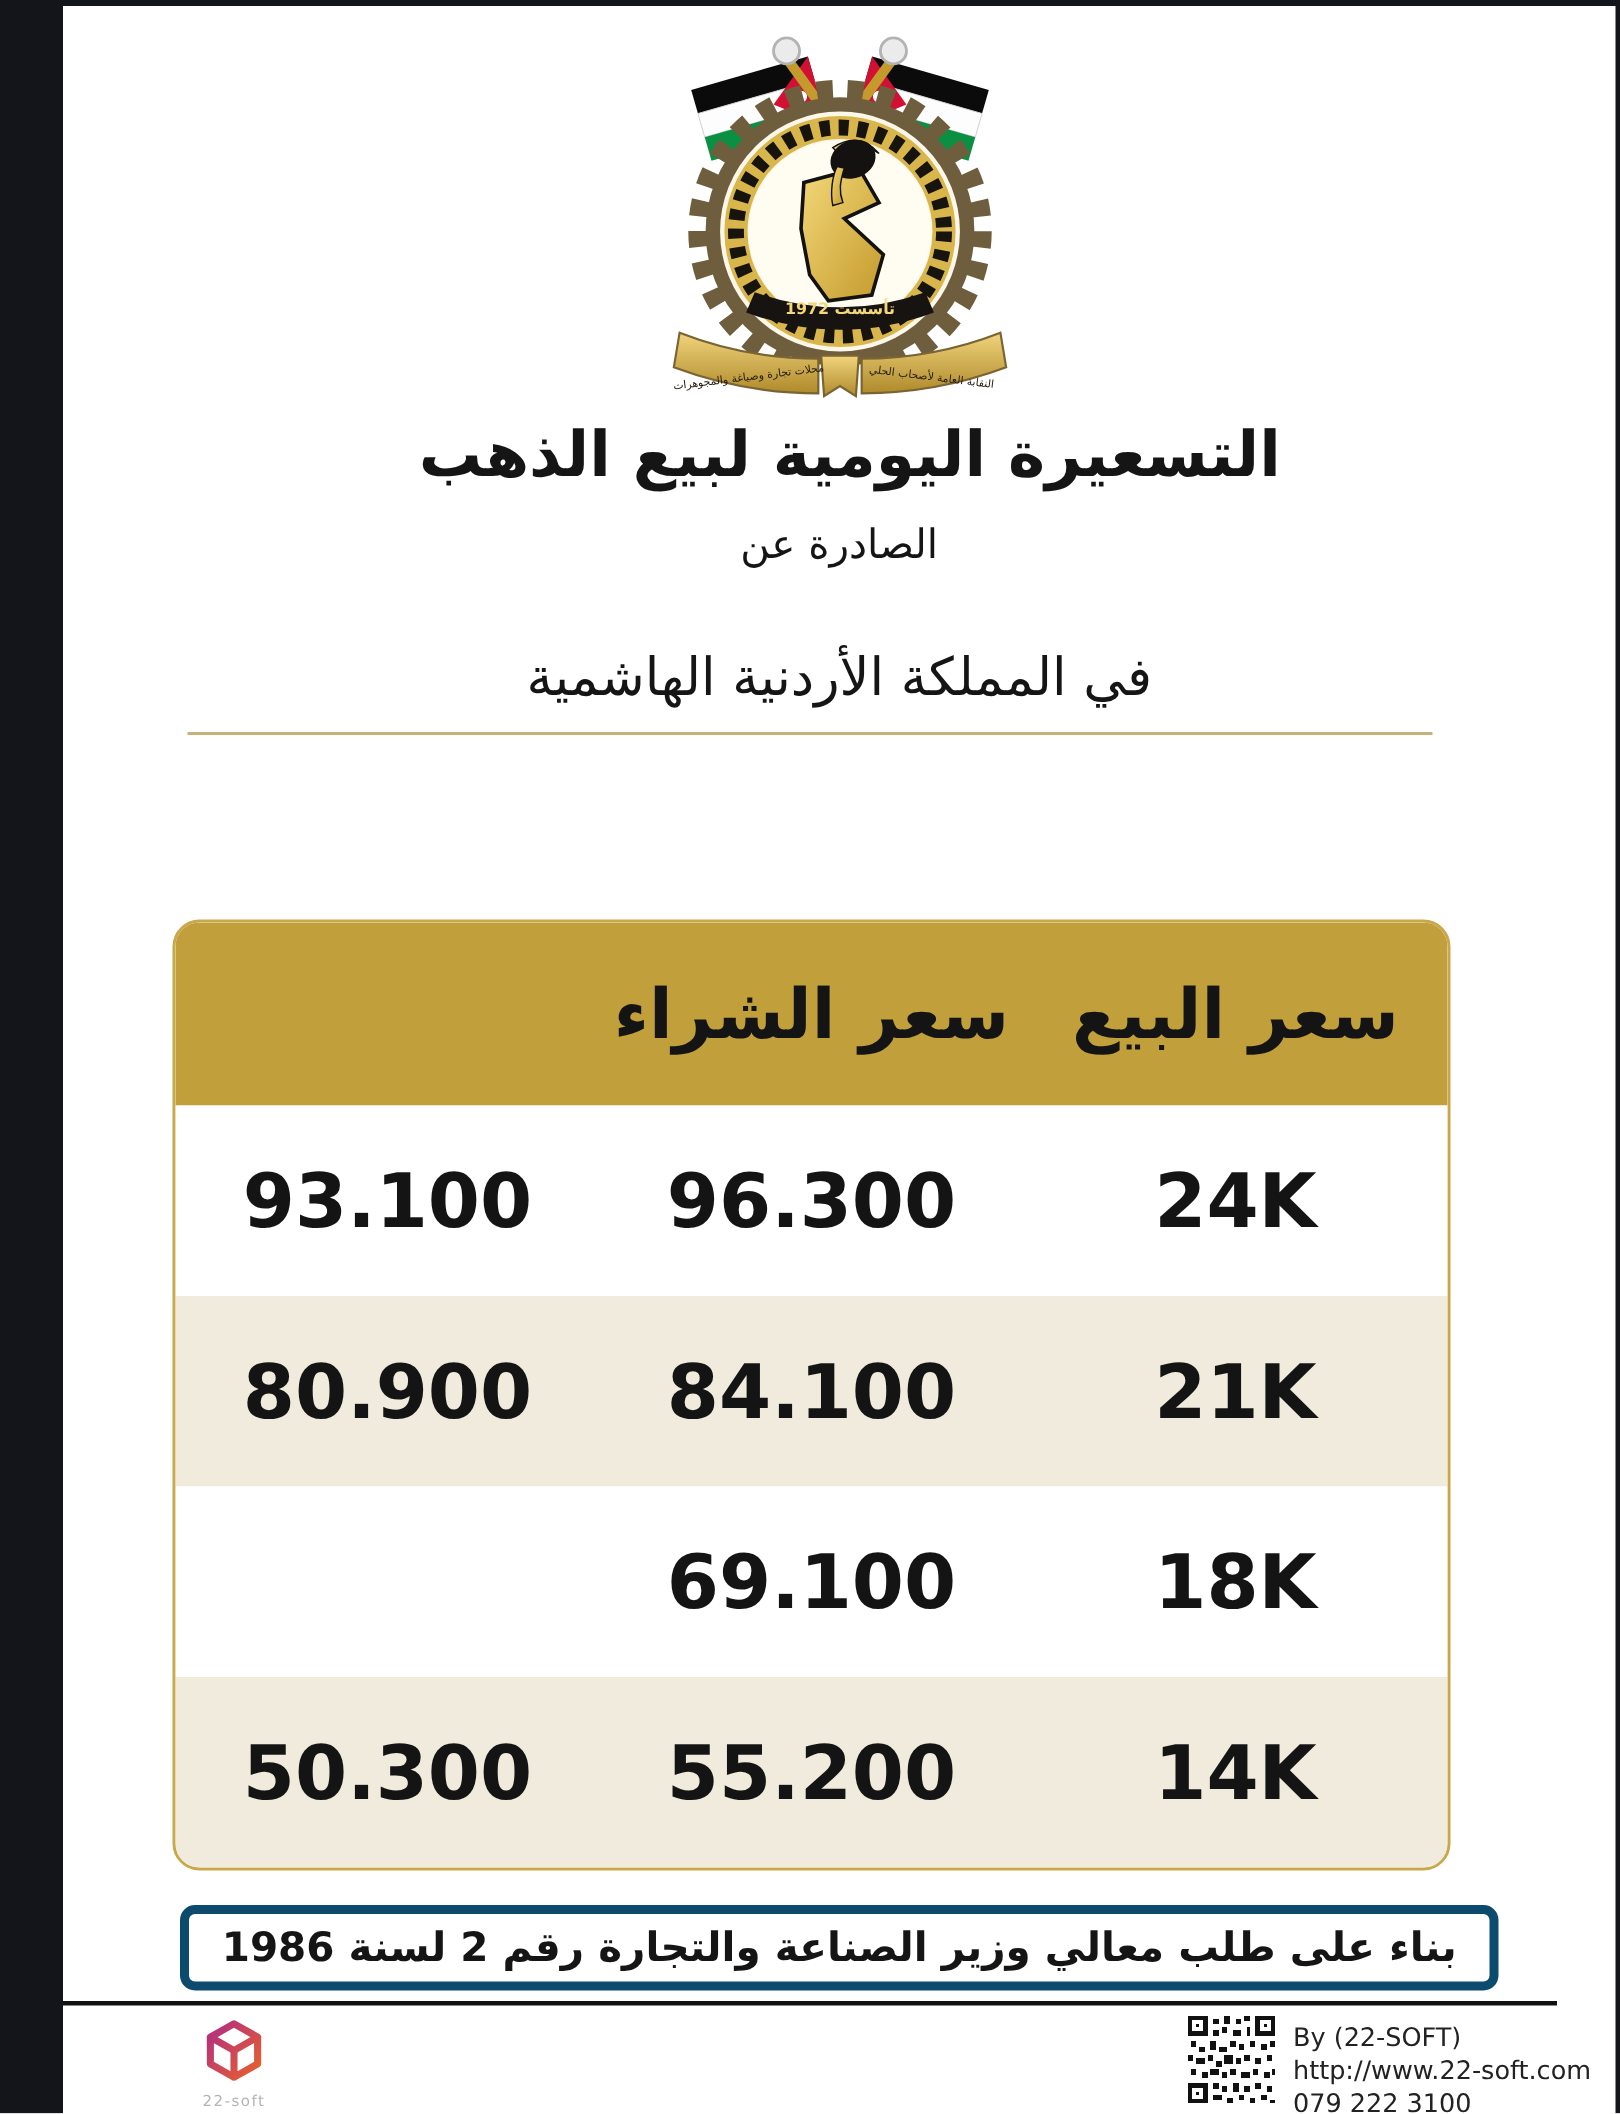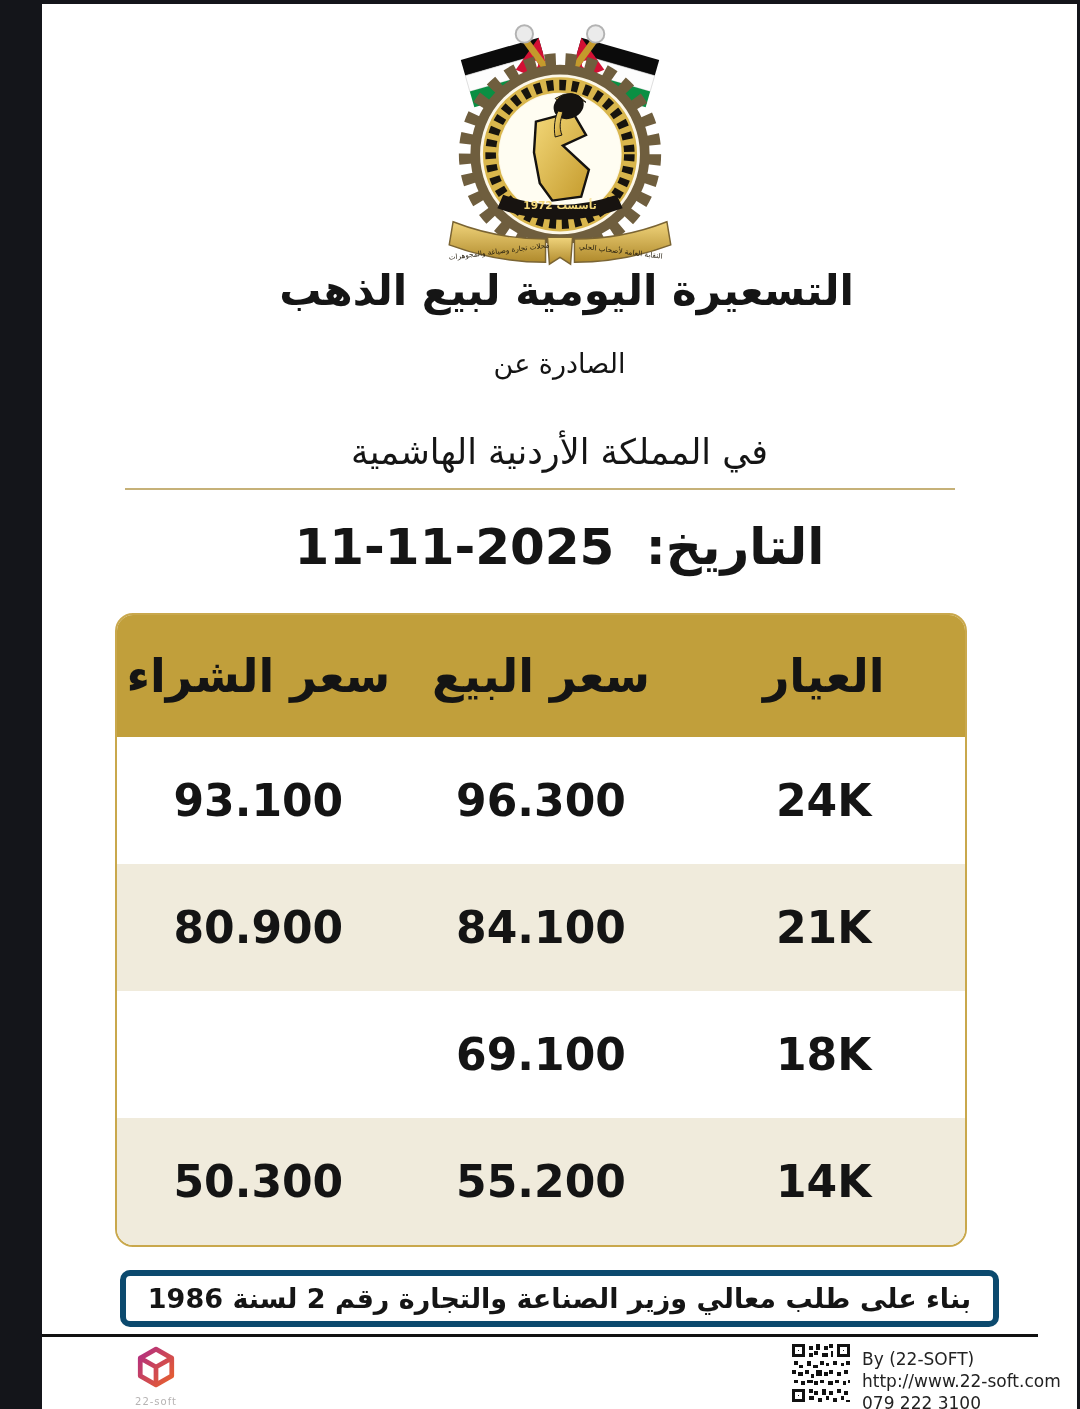--- a/index.html
+++ b/index.html
@@ -4,38 +4,38 @@
 <style>
   html,body{margin:0;padding:0;}
   .page{position:relative;width:1080px;height:1409px;background:#ffffff;overflow:hidden;
         font-family:"DejaVu Sans","Liberation Sans",sans-serif;color:#151515;padding-left:39px;}
   .side-bar{position:absolute;top:0;bottom:0;width:42px;background:#14151a;z-index:8;}
   .side-bar.left{left:0}.side-bar.right{right:0}
   .top-strip{position:absolute;top:0;left:0;right:0;height:4px;background:#14151a;z-index:9;}
 
   .logo-wrap{position:absolute;top:6px;left:50%;transform:translateX(-50%);width:250px;height:262px;}
 
-  .title{position:absolute;top:266px;left:56px;right:42px;margin:0;text-align:center;
+  .title{position:absolute;top:266px;left:56px;right:42px;margin:12px;text-align:center;
          font-size:42px;font-weight:600;letter-spacing:0;}
   .issued{position:absolute;top:348px;left:42px;right:42px;text-align:center;font-size:27px;font-weight:500;}
   .org{position:absolute;top:384px;left:42px;right:42px;text-align:center;font-size:30px;font-weight:500;}
   .country{position:absolute;top:432px;left:42px;right:42px;text-align:center;font-size:35px;font-weight:500;}
   .gold-divider{position:absolute;top:488px;left:125px;width:830px;height:2px;background:#c6b178;}
 
   .date-line{position:absolute;top:518px;left:42px;right:42px;text-align:center;
              font-size:50px;font-weight:800;}
   .date-line .val{margin-right:14px;}
 
   .price-table{position:absolute;top:613px;left:115px;width:848px;border:2px solid #c9a84c;
                border-radius:18px;overflow:hidden;background:#fff;}
   .thead{display:grid;grid-template-columns:1fr 1fr 1fr;align-items:center;height:122px;background:#c19f3b;}
   .th{text-align:center;font-size:46px;font-weight:800;color:#141414;}
   .tr{display:grid;grid-template-columns:1fr 1fr 1fr;align-items:center;height:127px;background:#ffffff;}
   .tr.alt{background:#f0ebdc;}
-  .td{text-align:center;font-size:44px;font-weight:800;color:#141414;}
+  .td{text-align:center;font-size:50px;font-weight:800;color:#141414;}
 
   .note-wrap{position:absolute;top:1270px;left:42px;right:42px;text-align:center;}
   .note-box{display:inline-block;border:6px solid #0c4a6e;border-radius:10px;padding:7px 22px;
             font-size:27px;font-weight:700;}
 
   .footer-rule{position:absolute;top:1334px;left:42px;width:996px;height:3px;background:#111;}
 
   .footer-left{position:absolute;left:120px;top:1346px;width:72px;text-align:center;}
   .brand-caption{font-size:10px;color:#b6b3b3;letter-spacing:1px;margin-top:4px;}
 
@@ -118,28 +118,23 @@
         <text x="188" y="257" text-anchor="middle" font-size="7.5" fill="#241d0e" transform="rotate(7 188 257)">النقابة العامة لأصحاب الحلي</text>
       </g>
     </svg>
   </div>
 
   <h1 class="title" dir="rtl">التسعيرة اليومية لبيع الذهب</h1>
   <div class="issued" dir="rtl">الصادرة عن</div>
   <div class="country" dir="rtl">في المملكة الأردنية الهاشمية</div>
   <div class="gold-divider"></div>
 
-  <div class="date-line" dir="rtl">
-    <span>التاريخ:</span>
-    <span class="val" dir="ltr">11-11-2025</span>
-  </div>
 
   <div class="price-table" dir="rtl">
     <div class="thead">
-      <div class="th">العيار</div>
       <div class="th">سعر البيع</div>
       <div class="th">سعر الشراء</div>
     </div>
     <div class="tr">
       <div class="td">24K</div>
       <div class="td">96.300</div>
       <div class="td">93.100</div>
     </div>
     <div class="tr alt">
       <div class="td">21K</div>

